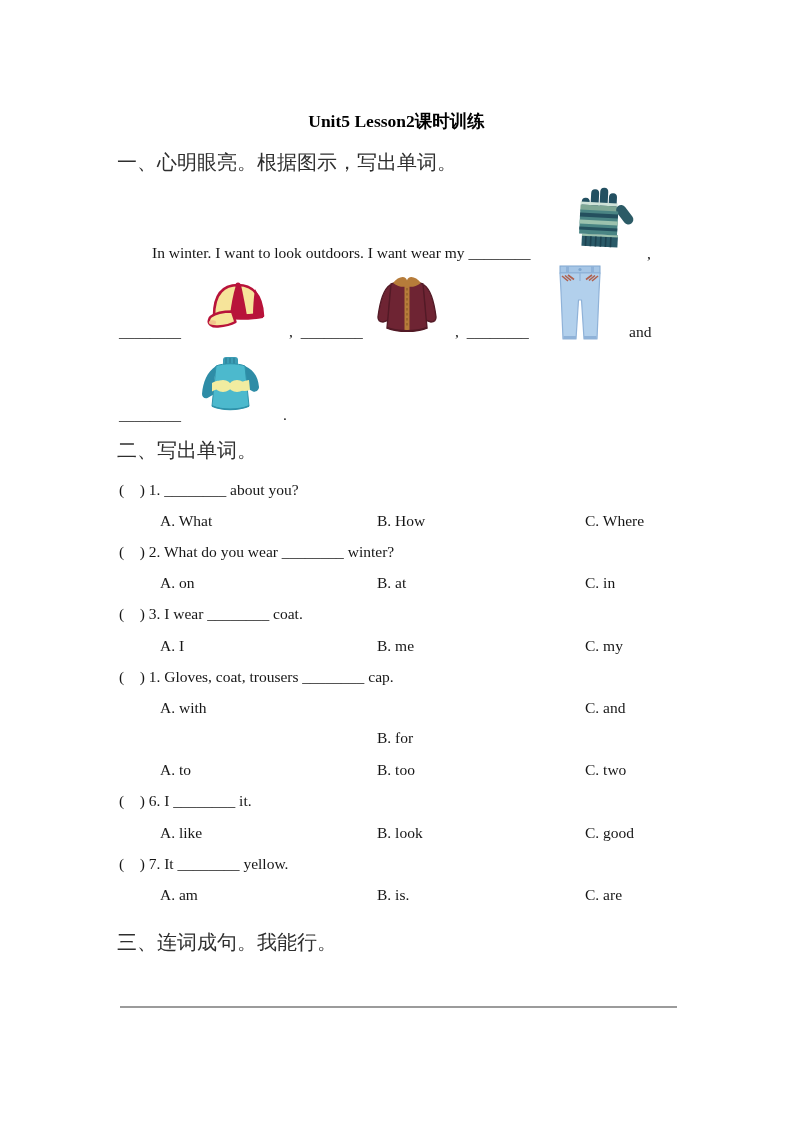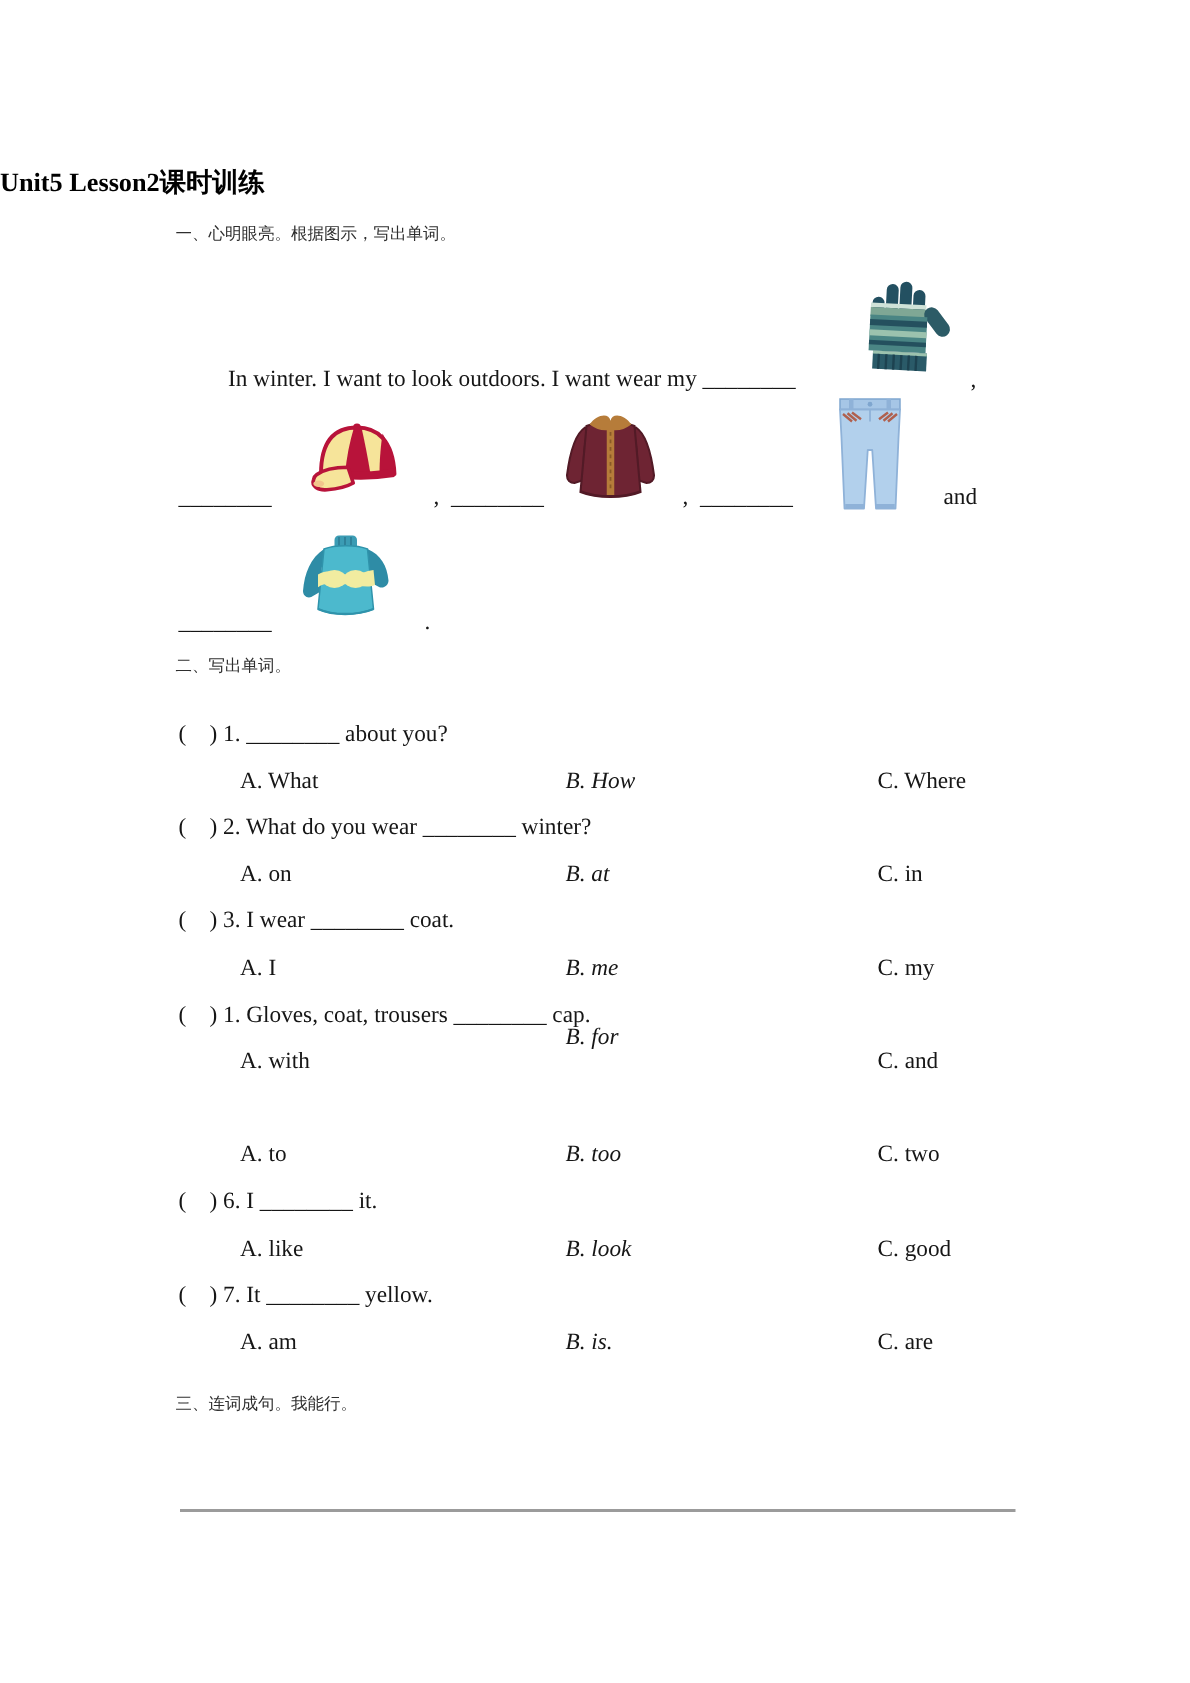--- a/index.html
+++ b/index.html
@@ -1,26 +1,26 @@
 <!DOCTYPE html>
 <html><head>
 <meta charset="utf-8">
 <style>
   html,body{margin:0;padding:0;background:#ffffff;}
   .page{position:relative;width:793px;height:1122px;background:#ffffff;overflow:hidden;
         font-family:"Liberation Serif",serif;}
   .abs{position:absolute;}
   .t{position:absolute;font:15.5px "Liberation Serif",serif;color:#161616;white-space:pre;line-height:1.2;}
-  .cjk{position:absolute;font-family:"Liberation Sans","DejaVu Sans",sans-serif;font-size:11px;
+  .cjk{position:absolute;font-family:"Liberation Sans","DejaVu Sans",sans-serif;font-size:20px;
        color:#2e2e2e;white-space:pre;line-height:1.2;}
-  .title{position:absolute;top:109px;left:0;width:100%;
+  .title{position:absolute;top:109px;left:0;width:100%;text-align:center;
          font-family:"Liberation Serif","DejaVu Sans",serif;font-size:17.5px;font-weight:700;color:#000;}
   .ql{left:119px;}
   .oa{left:160px;}
-  .ob{left:377px;font-style:italic;}
+  .ob{left:377px;}
   .oc{left:575px;margin-left:10px;}
   .answer-line{position:absolute;height:2px;background:#9b9b9b;}
   svg{display:block;}
 </style>
 </head>
 <body>
 
 <div class="page">
 
   <div class="title">Unit5 Lesson2课时训练</div>
@@ -117,21 +117,21 @@
   <div class="t ob" style="top:574px">B. at</div>
   <div class="t oc" style="top:574px">C. in</div>
 
   <div class="t ql" style="top:605px">(    ) 3. I wear ________ coat.</div>
   <div class="t oa" style="top:637px">A. I</div>
   <div class="t ob" style="top:637px">B. me</div>
   <div class="t oc" style="top:637px">C. my</div>
 
   <div class="t ql" style="top:668px">(    ) 1. Gloves, coat, trousers ________ cap.</div>
   <div class="t oa" style="top:699px">A. with</div>
-  <div class="t ob" style="top:683px">B. for</div>
+  <div class="t ob" style="top:729px">B. for</div>
   <div class="t oc" style="top:699px">C. and</div>
 
   <div class="t oa" style="top:761px">A. to</div>
   <div class="t ob" style="top:761px">B. too</div>
   <div class="t oc" style="top:761px">C. two</div>
 
   <div class="t ql" style="top:792px">(    ) 6. I ________ it.</div>
   <div class="t oa" style="top:824px">A. like</div>
   <div class="t ob" style="top:824px">B. look</div>
   <div class="t oc" style="top:824px">C. good</div>

